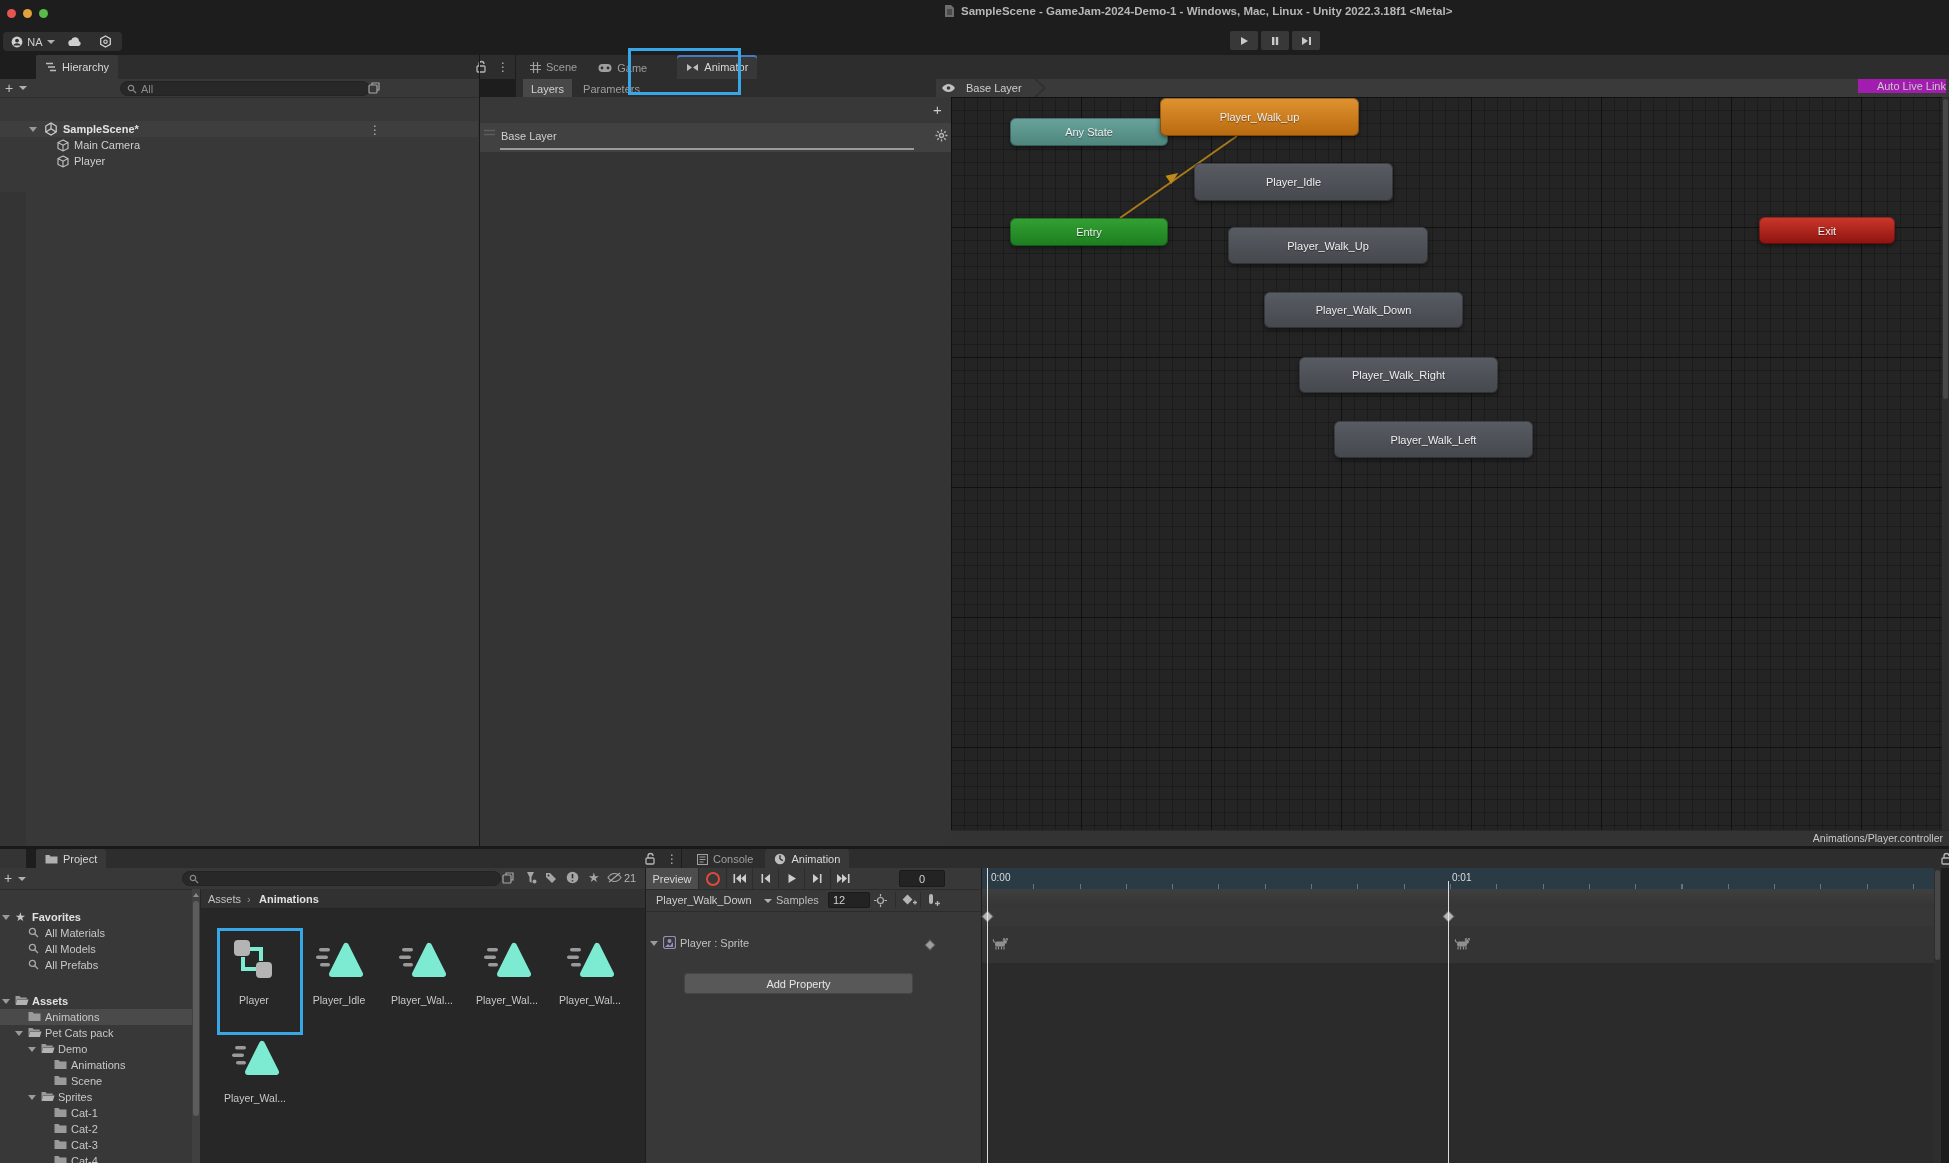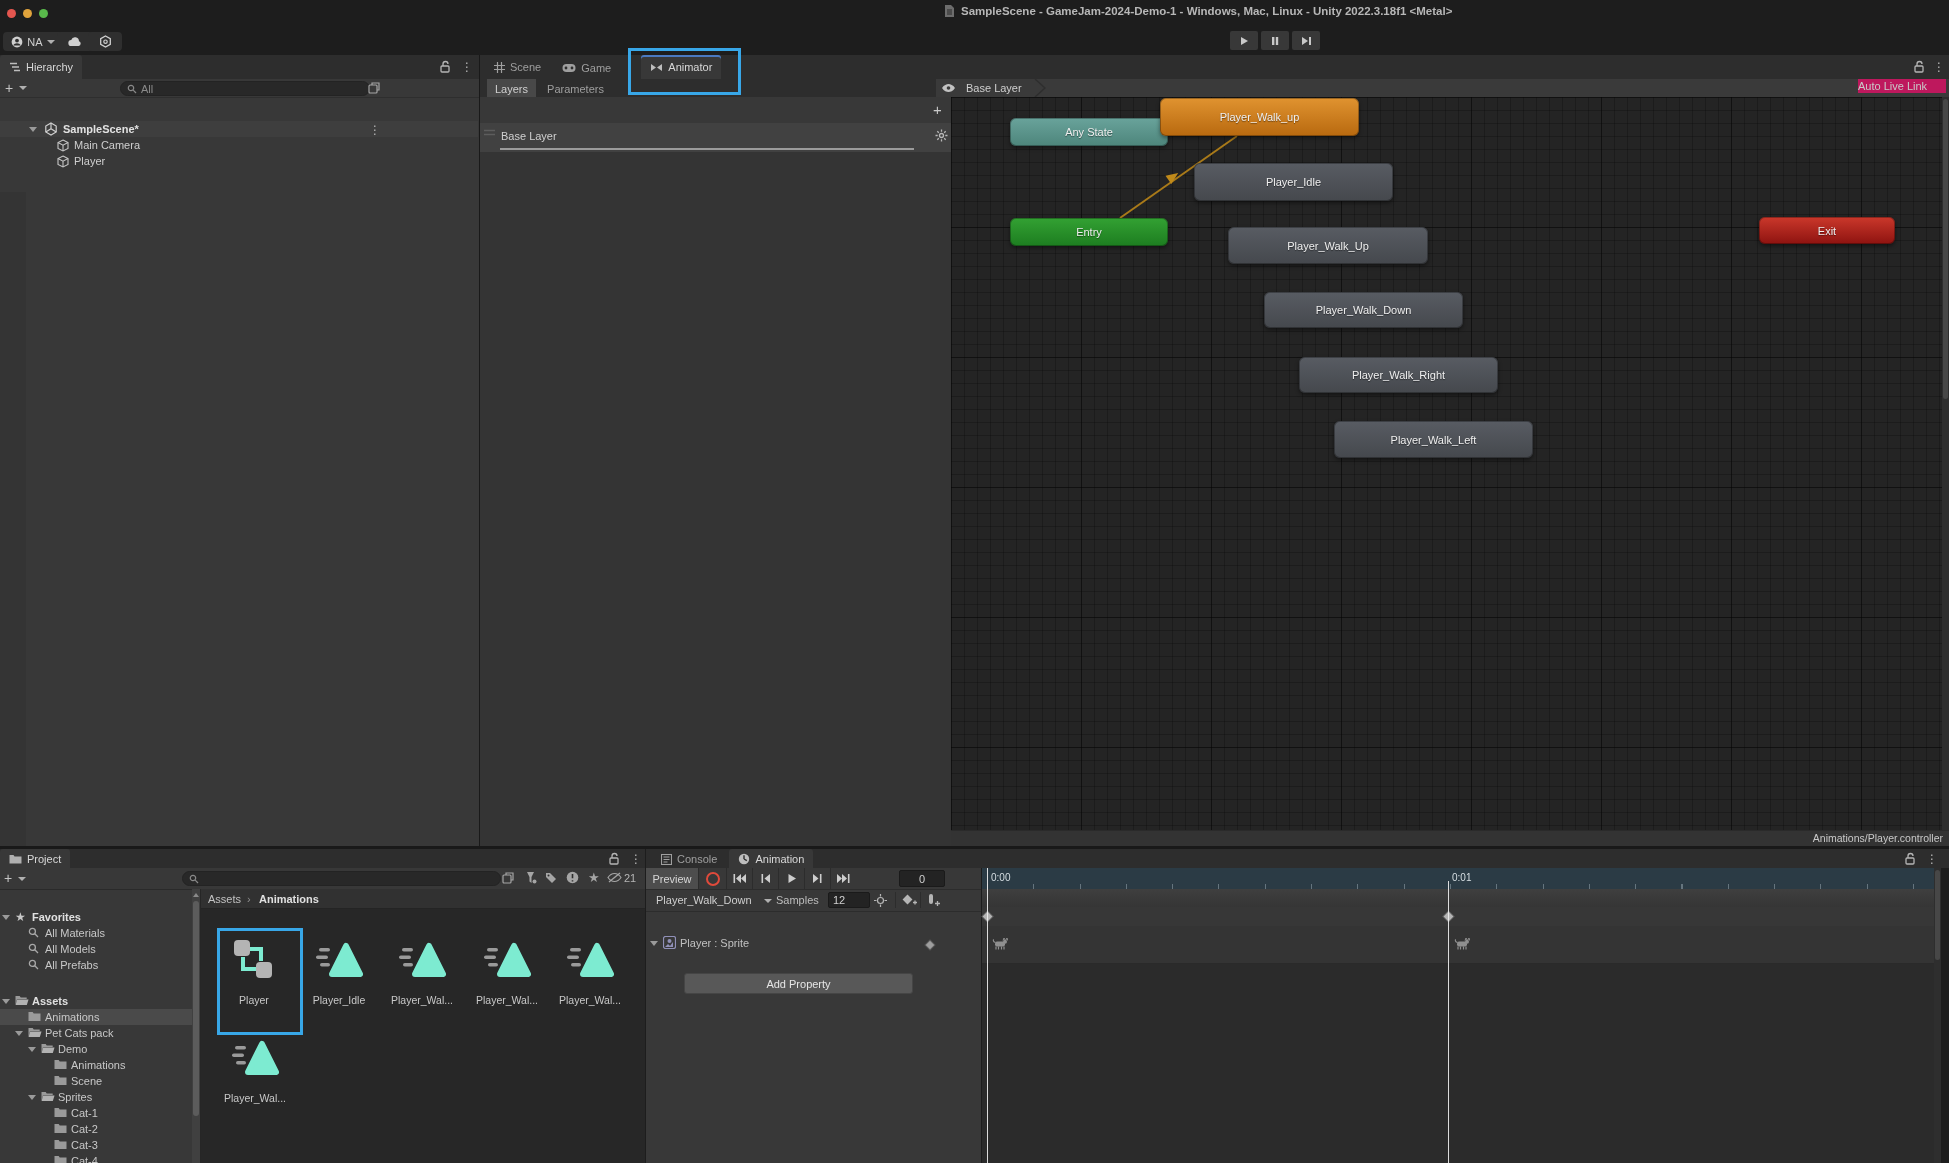--- a/index.html
+++ b/index.html
@@ -12,21 +12,21 @@
   #titlebar{position:absolute;left:0;top:0;width:1949px;height:22px;background:#1d1d1d;}
   .tl{position:absolute;top:9px;width:9px;height:9px;border-radius:50%;}
   #title{position:absolute;left:944px;top:4px;display:flex;align-items:center;gap:6px;
          color:#b7b7b7;font-weight:bold;font-size:11.5px;white-space:nowrap;}
   .tbtn{position:absolute;top:32px;height:19px;background:#2f2f2f;border-radius:4px;
         display:flex;align-items:center;justify-content:center;gap:4px;color:#cfcfcf;padding:0 6px;}
   #playctrl{position:absolute;left:1230px;top:31px;display:flex;gap:3px;}
   .pbtn{width:28px;height:19px;background:#383838;border-radius:2px;display:flex;align-items:center;justify-content:center;}
 
   
-  .tabbar{position:absolute;background:#2d2d2d;}
+  .tabbar{position:absolute;background:#2d2d2d;margin-left:36px;}
   .tab{display:inline-flex;align-items:center;gap:5px;height:24px;padding:0 9px;color:#9f9f9f;white-space:nowrap;}
   .tab.small{height:19px;}
   .tab.active{background:#383838;color:#d8d8d8;border-radius:3px 3px 0 0;}
   .panel{position:absolute;background:#383838;}
   .kebab{color:#b5b5b5;font-size:12px;line-height:1;}
   .caret-d{width:0;height:0;border-left:4px solid transparent;border-right:4px solid transparent;border-top:4px solid #b0b0b0;}
   .tri-dn{width:0;height:0;border-left:4px solid transparent;border-right:4px solid transparent;border-top:5px solid #9a9a9a;}
   .searchfield{background:#282828;border:1px solid #232323;border-radius:9px;display:flex;align-items:center;gap:4px;padding:0 6px;color:#8a8a8a;}
 
   
@@ -248,21 +248,21 @@
 
   <div class="abs" style="left:936px;top:79px;width:1013px;height:18px;background:#3a3a3a;">
     <svg class="abs" style="left:5px;top:4px;" width="15" height="10" viewBox="0 0 15 10">
         <path d="M1 5c2-3 4.5-4 6.5-4S12 2 14 5c-2 3-4.5 4-6.5 4S3 8 1 5z" fill="#c2c2c2"></path>
         <circle cx="7.5" cy="5" r="1.8" fill="#3a3a3a"></circle>
       </svg>
     <span class="abs" style="left:30px;top:3px;color:#cfcfcf;">Base Layer</span>
     <svg class="abs" style="left:98px;top:0;" width="12" height="18" viewBox="0 0 12 18">
         <path d="M1 0l10 9-10 9" fill="none" stroke="#2e2e2e" stroke-width="1.5"></path>
       </svg>
-    <div class="abs" style="right:3px;top:0;width:88px;height:14px;background:#be185d;display:flex;align-items:center;justify-content:flex-start;color:#c9c9c9;">
+    <div class="abs" style="right:3px;top:0;width:88px;height:14px;background:#a21caf;display:flex;align-items:center;justify-content:flex-end;color:#c9c9c9;">
       <span>Auto Live Link</span>
     </div>
   </div>
 
   <div id="graph">
     <svg class="abs" style="left:0;top:0;" width="998" height="749">
       <line x1="169" y1="121" x2="286" y2="39" stroke="#a97a19" stroke-width="2"></line>
       <polygon points="233.2,76 226.3,87 220.5,78.8" fill="#c08a1a" transform="translate(-6,0)"></polygon>
     </svg>
     <div id="nodes">

